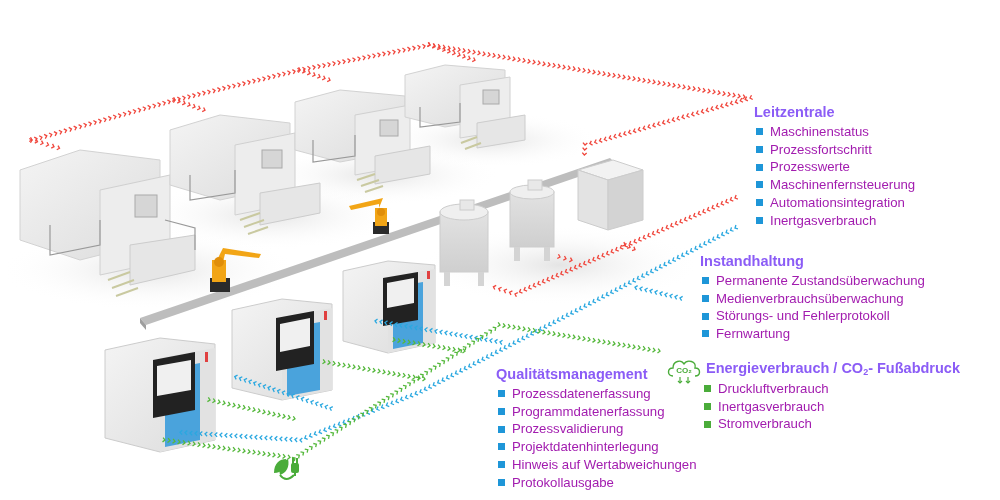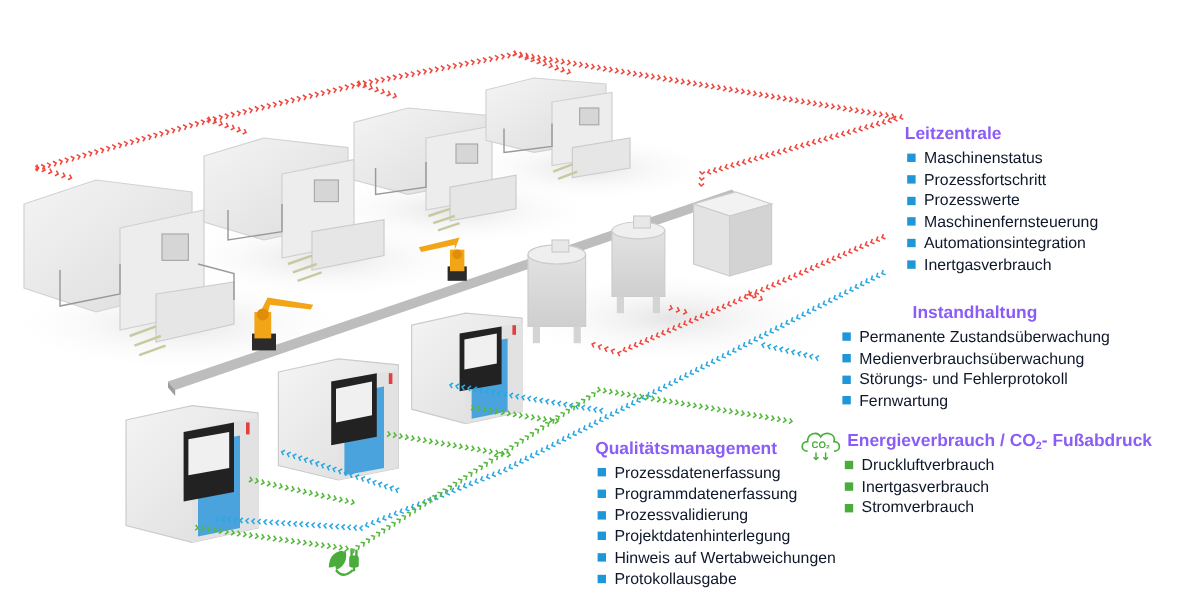--- a/index.html
+++ b/index.html
@@ -2,26 +2,26 @@
 <html><head>
 <meta charset="utf-8">
 <style>
   html, body { margin:0; padding:0; background:#ffffff; }
   body { width:1000px; height:500px; position:relative; overflow:hidden;
          font-family: "Liberation Sans", sans-serif; color:#333; }
   #scene { position:absolute; left:0; top:0; width:1000px; height:500px; }
   .panel { position:absolute; }
   .panel h3 { margin:0 0 3px 0; font-size:14.5px; font-weight:bold; color:#8b5cf6; letter-spacing:0; white-space:nowrap; }
   .panel ul { list-style:none; margin:0; padding:0; }
-  .panel li { font-size:13.2px; line-height:17.7px; color:#0f172a; white-space:nowrap; display:flex; align-items:center; }
+  .panel li { font-size:13.2px; line-height:17.7px; color:#a21caf; white-space:nowrap; display:flex; align-items:center; }
   .bullet { display:inline-block; width:7px; height:7px; margin:0 7px 0 2px; flex:0 0 auto; }
   .bullet.blue { background:#1e96d8; }
   .bullet.green { background:#4aac3a; }
   #panel-leitzentrale { left:754px; top:104px; }
-  #panel-instandhaltung { left:700px; top:253px;text-align:center; }
+  #panel-instandhaltung { left:700px; top:253px; }
   #panel-qualitaet { left:496px; top:366px; }
   #panel-energie { left:706px; top:360px; }
   #panel-energie ul { margin-left:-4px; }
   #panel-energie h3 sub { font-size:9px; vertical-align:-2px; }
   .co2-cloud { position:absolute; left:665px; top:356px; width:38px; height:28px; }
 </style>
 </head>
 <body>
 
 <svg id="scene" viewBox="0 0 1000 500" xmlns="http://www.w3.org/2000/svg">

